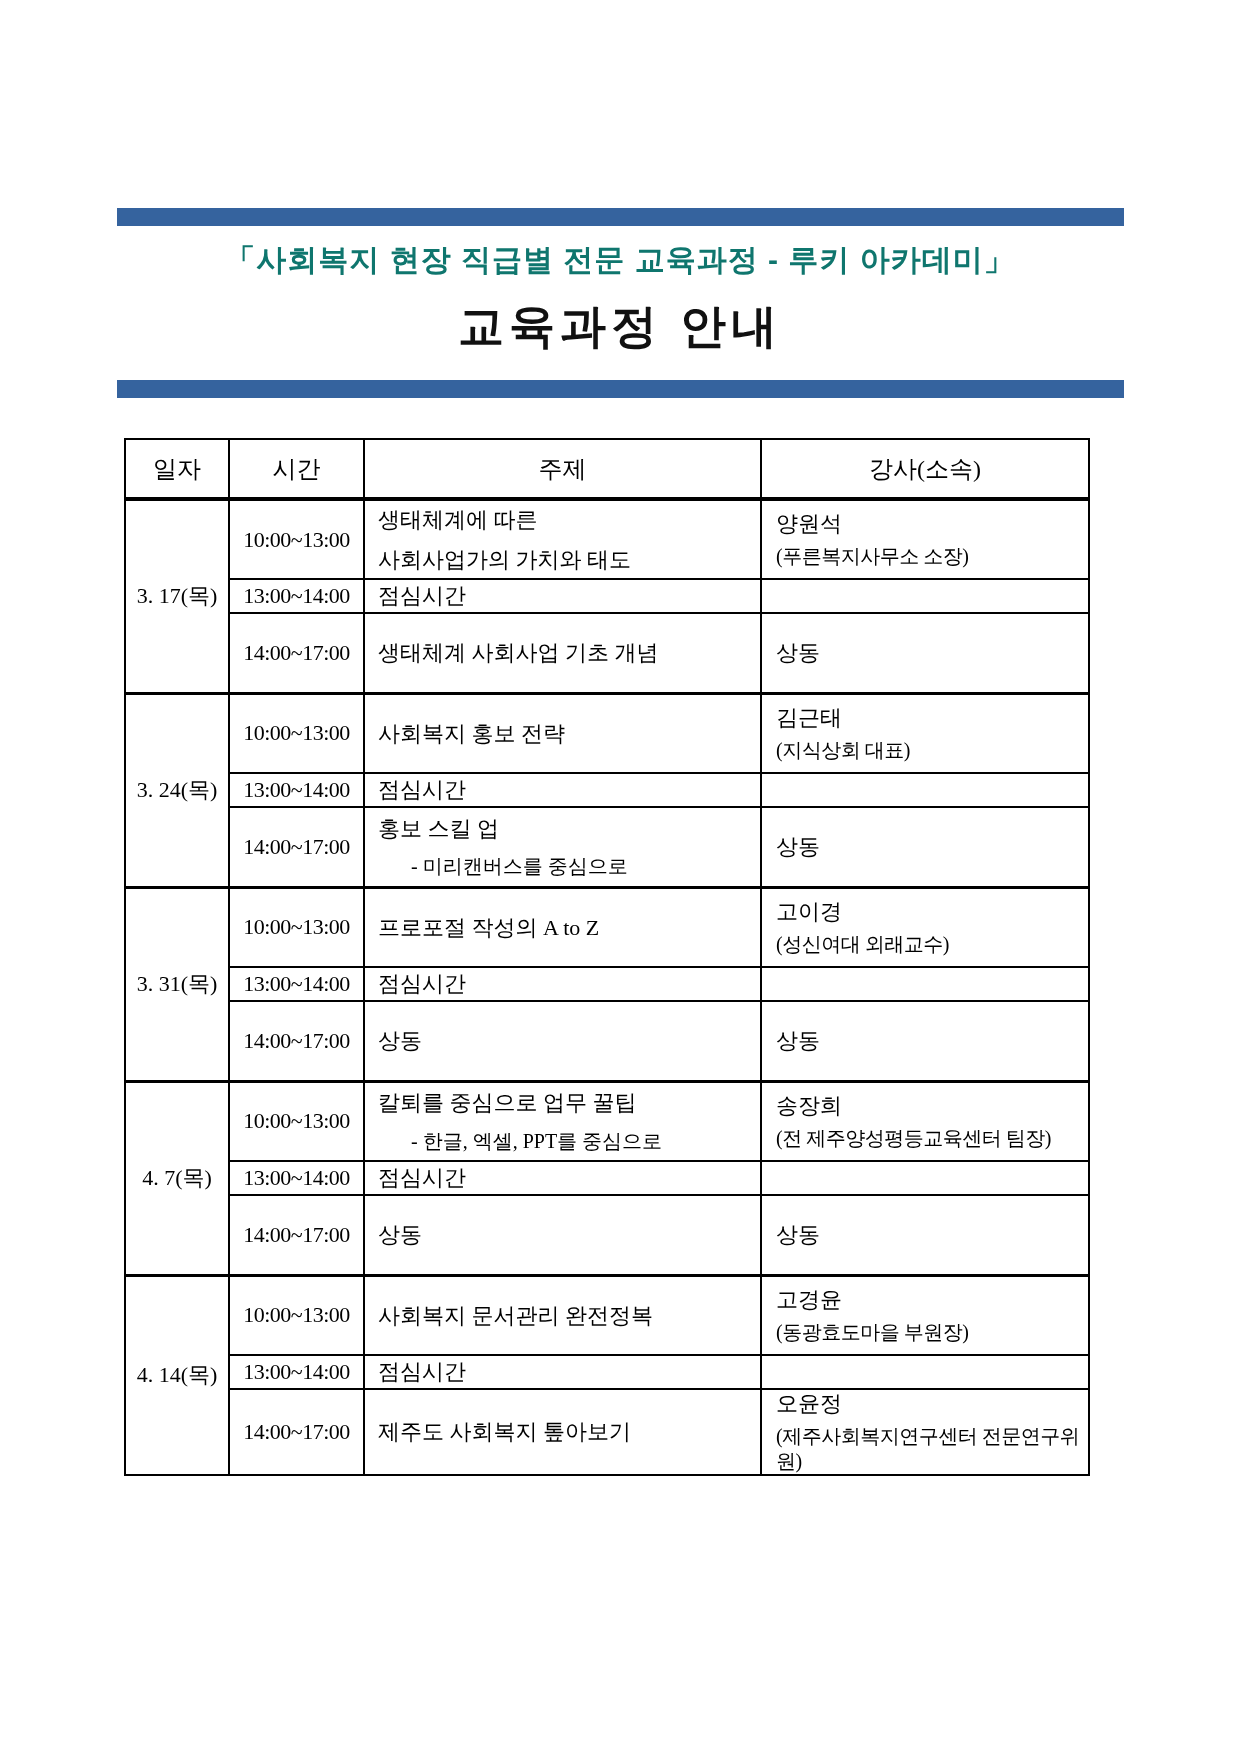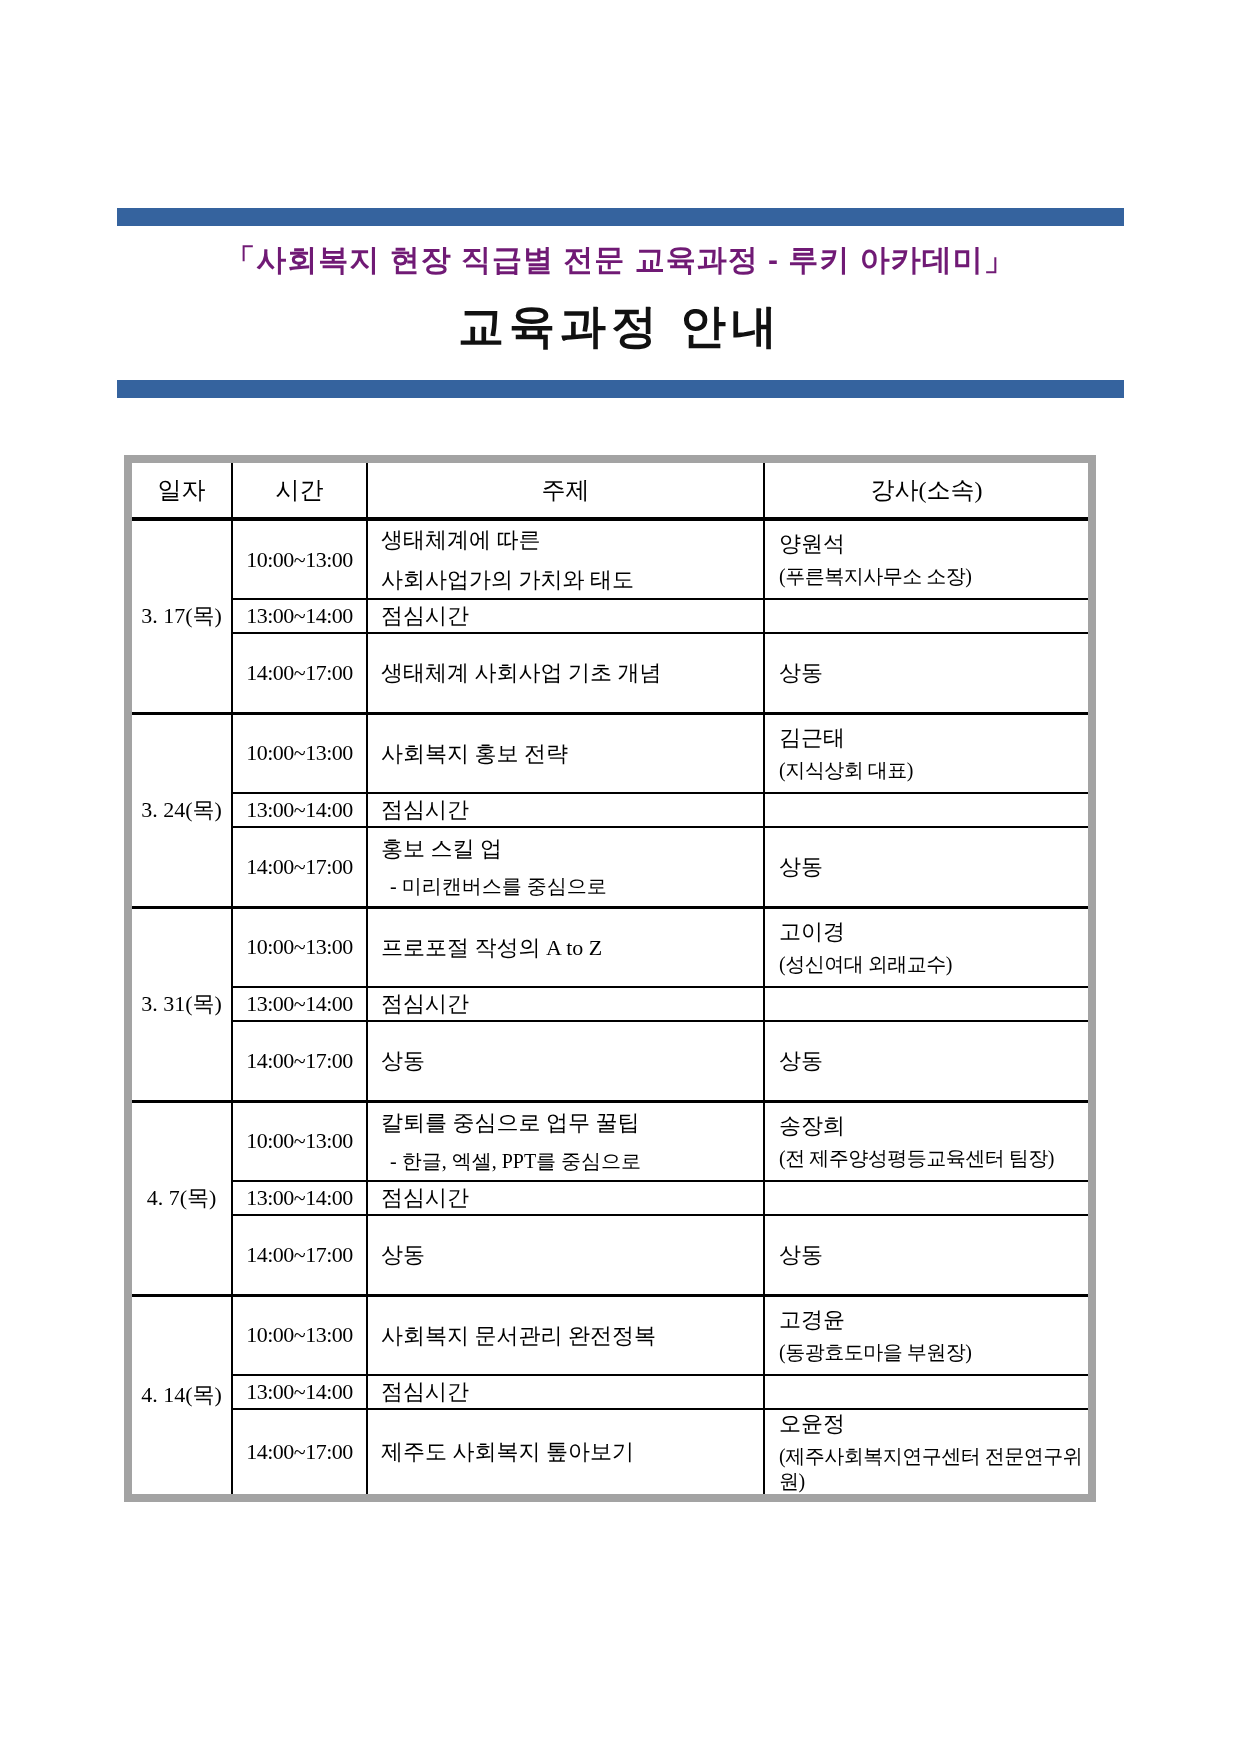--- a/index.html
+++ b/index.html
@@ -18,36 +18,36 @@
     background: var(--accent, #35639e);
   }
   .bar.top { top: 208px; }
   .bar.bottom { top: 380px; }
 
   .title1 {
     position: absolute; top: 240px; left: 0; width: 1240px;
     text-align: center;
     font-family: "Liberation Sans", "DejaVu Sans", sans-serif;
     font-weight: 700; font-size: 30px; letter-spacing: 1px;
-    color: #701a75;
+    color: #0f766e;
   }
   .title2 {
     position: absolute; top: 296px; left: 0; width: 1240px;
     text-align: center;
     font-family: "Liberation Sans", "DejaVu Sans", sans-serif;
     font-weight: 700; font-size: 46px; letter-spacing: 5px;
     color: #111;
   }
 
   table.schedule {
-    position: absolute; top: 455px; left: 124px;
+    position: absolute; top: 438px; left: 124px;
     width: 964px;
     border-collapse: collapse;
     table-layout: fixed;
-    border: 8px solid #a3a3a3;
+    border: 2px solid #a3a3a3;
     font-size: 22px;
   }
   .schedule th, .schedule td {
     border: 2px solid #000;
     padding: 0;
     vertical-align: middle;
     overflow: hidden;
   }
   .schedule thead tr { height: 60px; }
   .schedule thead th {
@@ -58,21 +58,21 @@
   }
   tr.tall  { height: 80px; }
   tr.lunch { height: 34px; }
   tr.gstart > td { border-top: 3px solid #000; }
 
   td.date { text-align: center; font-size: 22px; }
   td.time { text-align: center; font-size: 22px; letter-spacing: -0.5px; }
   td.topic { text-align: left; margin-top: 11px; }
   td.topic .line { padding-left: 13px; line-height: 1.25; }
   td.topic .line + .line { margin-top: 12px; }
-  td.topic .sub { padding-left: 22px; font-size: 20px; }
+  td.topic .sub { padding-left: 46px; font-size: 20px; }
   td.inst { text-align: left; font-family: Liberation Serif, serif; }
   td.inst .line { padding-left: 14px; line-height: 1.25; }
   td.inst .line + .line { margin-top: 6px; }
   td.inst .aff { font-size: 20px; letter-spacing: -0.5px; }
 </style>
 </head>
 <body>
 
 <div class="page">
 

